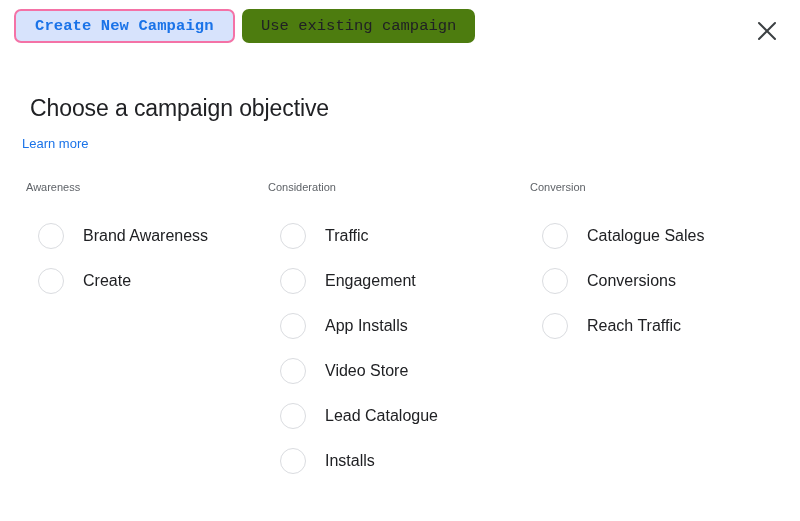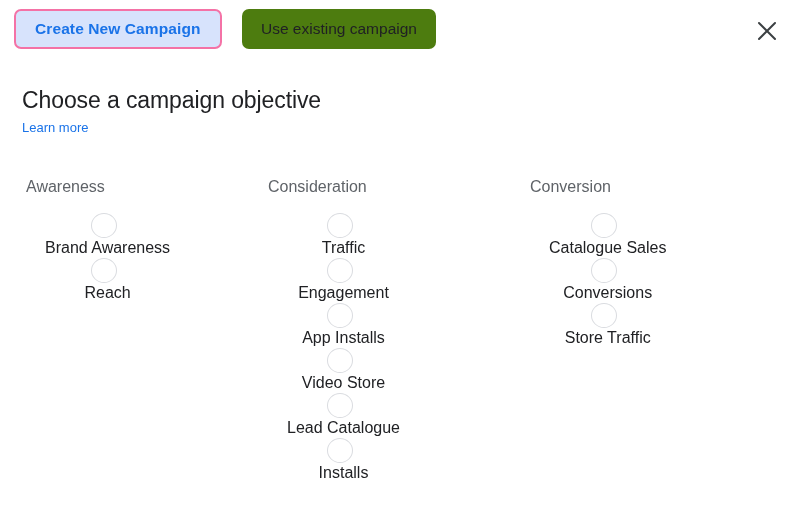--- a/index.html
+++ b/index.html
@@ -34,31 +34,31 @@
   .tabbar {
     position: absolute;
     left: 0;
     top: 0;
     width: 800px;
     height: 68px;
   }
   .tab-btn {
     position: absolute;
     top: 9px;
-    height: 40px;
+    height: 34px;
     border-radius: 7px;
     font-size: 15.5px;
     display: flex;
     align-items: center;
     justify-content: center;
     cursor: pointer;
     white-space: nowrap;
     padding: 0 19px;
     border: none;
-    font-family: Liberation Sans, sans-serif;
+    font-family: Liberation Mono, monospace;
   }
   .tab-btn.primary {
     left: 14px;
     background: #d7e3fc;
     border: 2px solid #f472a6;
     color: #1a73e8;
     font-weight: bold;
     letter-spacing: 0.1px;
   }
   .tab-btn.secondary {
@@ -87,21 +87,21 @@
   
   .heading-block {
     position: absolute;
     left: 22px;
     top: 85px;
   }
   .page-title {
     font-size: 23px;
     font-weight: normal;
     color: #202124;
-    margin: 0;
+    margin: 8px;
     line-height: 30px;
     letter-spacing: -0.1px;
   }
   .learn-more {
     display: inline-block;
     margin-top: 3px;
     font-size: 13px;
     color: #1a73e8;
     text-decoration: none;
     cursor: pointer;
@@ -117,33 +117,32 @@
   }
   .column {
     position: absolute;
     top: 0;
   }
   .col-0 { left: 26px; }
   .col-1 { left: 268px; }
   .col-2 { left: 530px; }
 
   .col-header {
-    font-size: 16px;
+    font-size: 11px;
     color: #5f6368;
     line-height: 18px;
     margin: 0 0 17px 0;
     font-weight: normal;
   }
 
   .option-row {
     display: flex;
     align-items: center;
     height: 45px;
     cursor: pointer;
-    flex-direction: column;
   }
   .radio {
     width: 26px;
     height: 26px;
     min-width: 26px;
     border: 1px solid #dadce0;
     border-radius: 50%;
     background: #ffffff;
     margin-left: 12px;
   }
@@ -181,21 +180,21 @@
 <div class="columns">
 
   <div class="column col-0">
     <div class="col-header">Awareness</div>
     <div class="option-row">
       <span class="radio"></span>
       <span class="option-label">Brand Awareness</span>
     </div>
     <div class="option-row">
       <span class="radio"></span>
-      <span class="option-label">Reach</span>
+      <span class="option-label">Create</span>
     </div>
   </div>
 
   <div class="column col-1">
     <div class="col-header">Consideration</div>
     <div class="option-row">
       <span class="radio"></span>
       <span class="option-label">Traffic</span>
     </div>
     <div class="option-row">
@@ -225,17 +224,17 @@
     <div class="option-row">
       <span class="radio"></span>
       <span class="option-label">Catalogue Sales</span>
     </div>
     <div class="option-row">
       <span class="radio"></span>
       <span class="option-label">Conversions</span>
     </div>
     <div class="option-row">
       <span class="radio"></span>
-      <span class="option-label">Store Traffic</span>
+      <span class="option-label">Reach Traffic</span>
     </div>
   </div>
 
 </div>
 
 </body></html>

